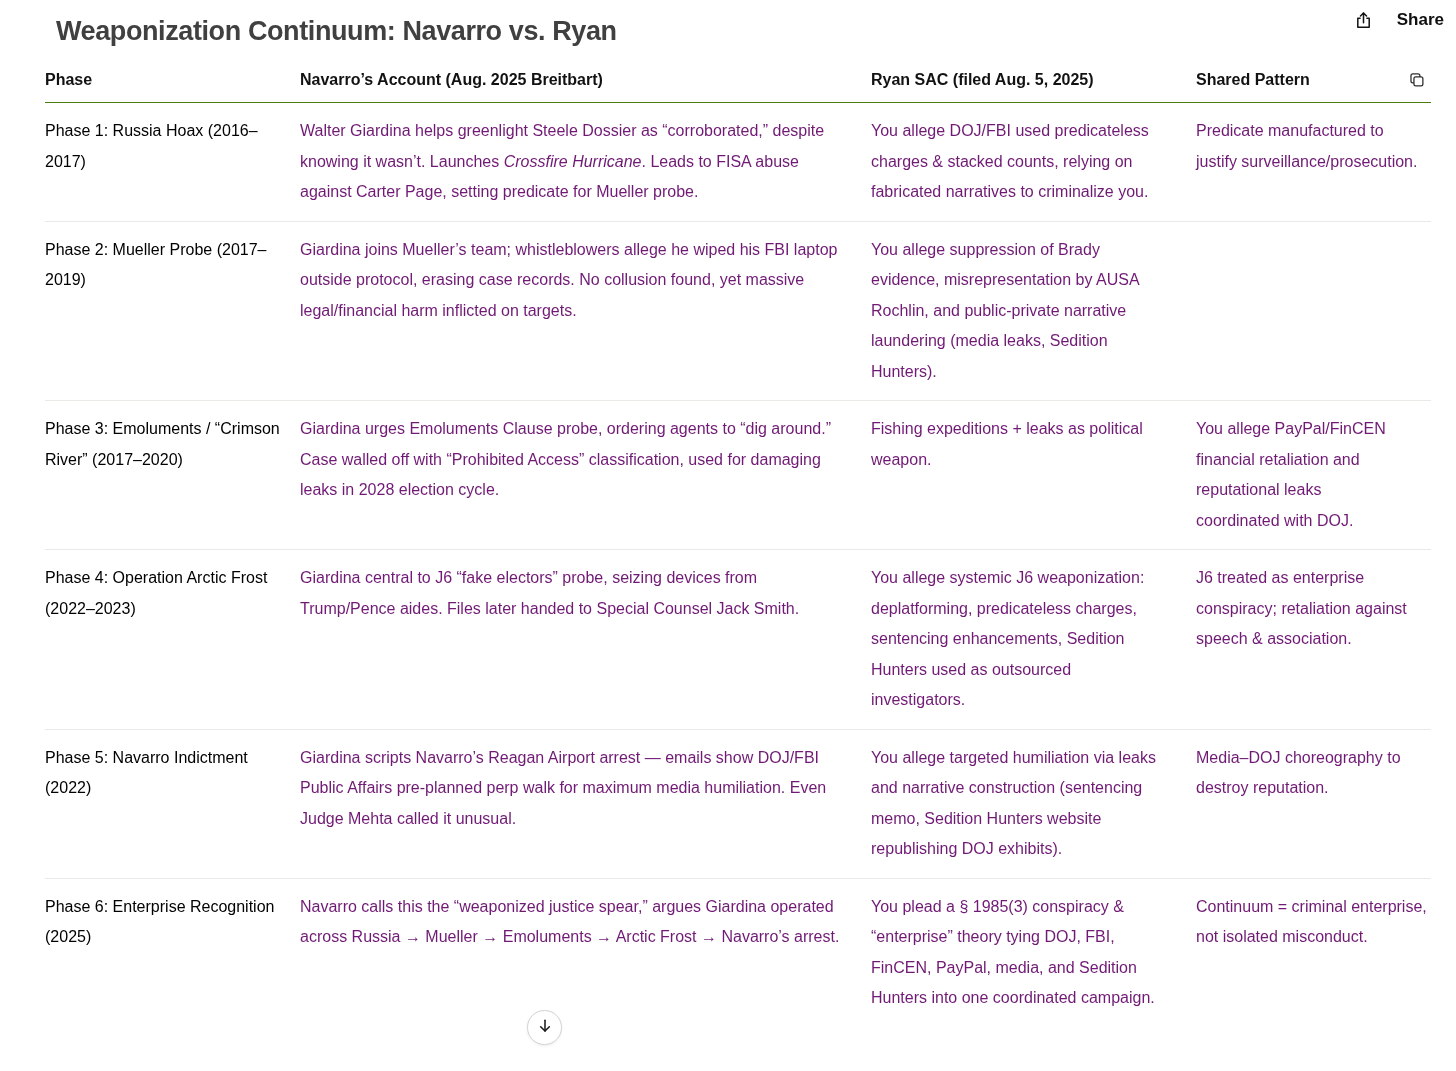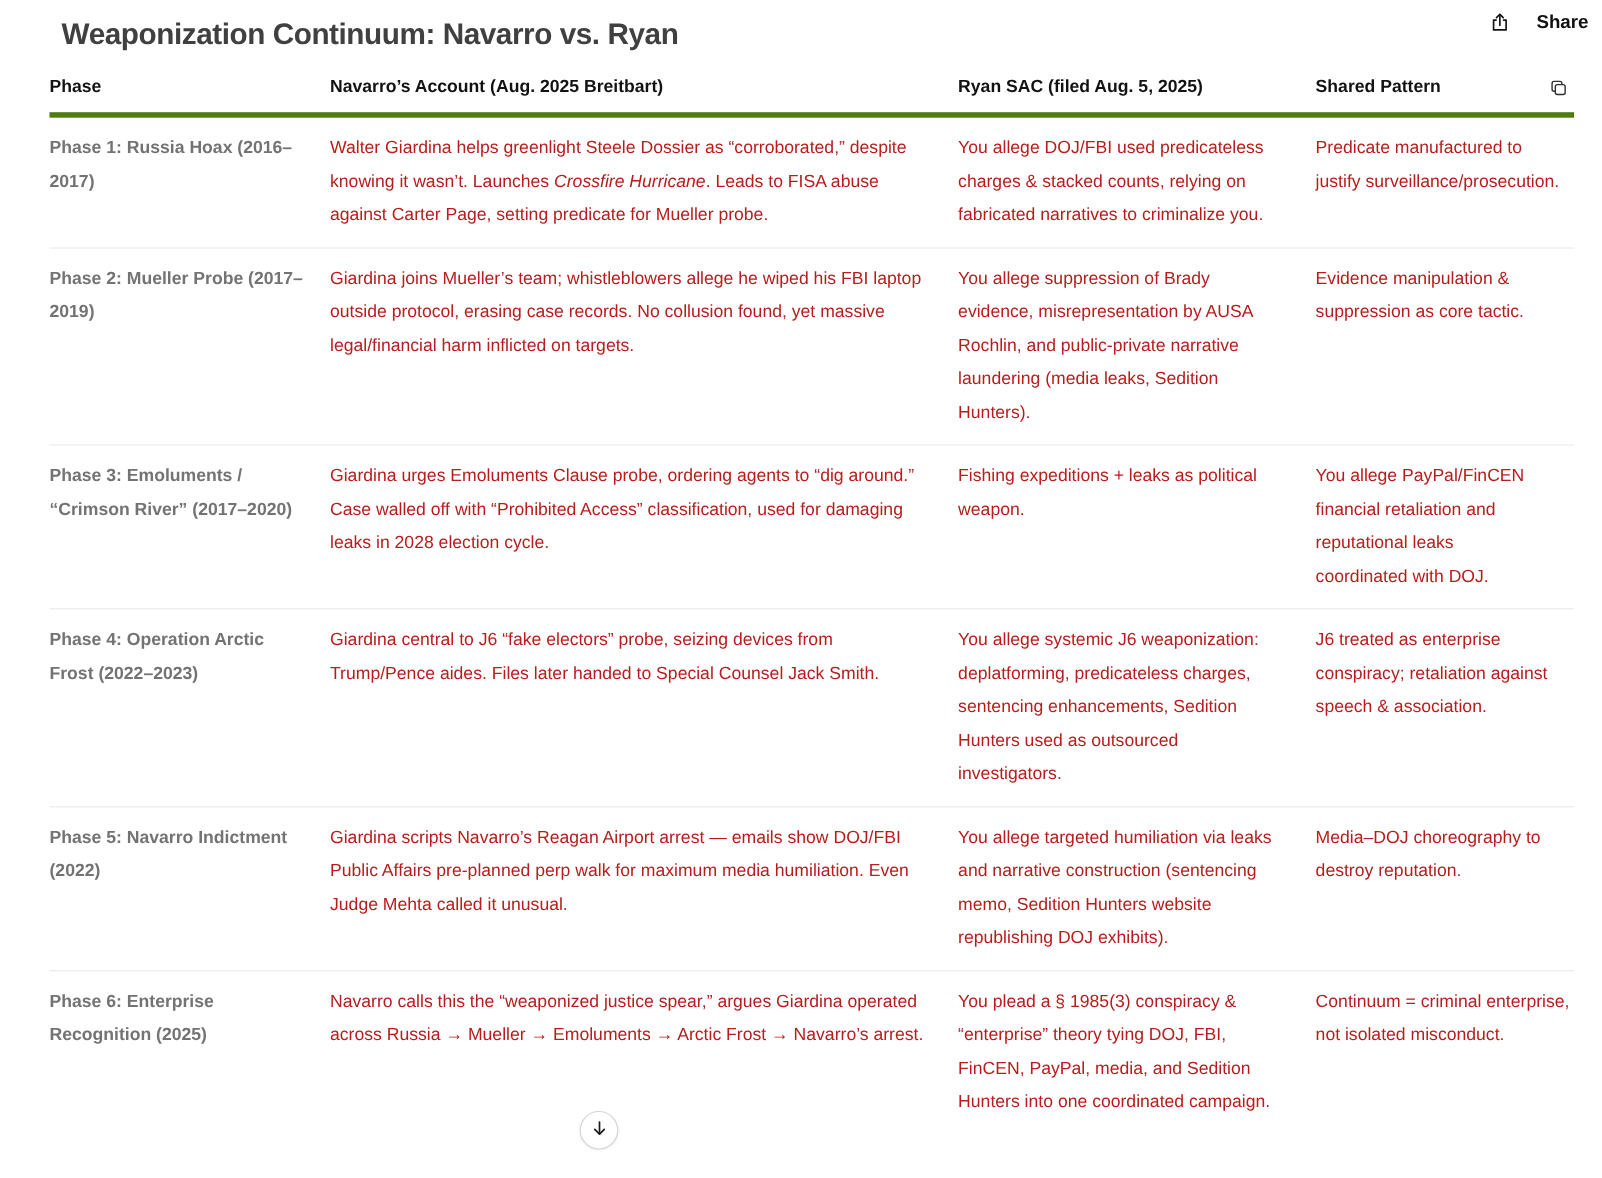--- a/index.html
+++ b/index.html
@@ -11,29 +11,29 @@
   .share-btn { position:absolute; top:-6px; right:12px; display:flex; align-items:center;
     gap:24px; font-size:17px; font-weight:700; background:none; border:none; color:#101010;
     cursor:pointer; font-family:inherit; z-index:6; }
   .share-btn svg { display:block; }
 
   h1.title { font-size:27px; font-weight:700; letter-spacing:-0.4px;
     margin:16px 0 14px 56px; color:#404040; }
 
   .table-wrap { margin-left:45px; width:1386px; }
   .thead, .trow { display:grid; grid-template-columns:255px 571px 325px 235px; }
-  .thead { border-bottom:5px solid #4d7c0f; position:relative; }
+  .thead { border-bottom:1px solid #4d7c0f; position:relative; }
   .th { font-weight:700; font-size:16px; padding:10px 24px 13px 0; color:#121212; }
   .copy-btn { position:absolute; right:4px; top:8px; background:none; border:none;
     cursor:pointer; padding:2px; }
 
   .trow { border-bottom:1px solid #ebe9e6; }
   .trow:last-child { border-bottom:none; }
-  .td { font-size:16px; line-height:30.5px; padding:13px 24px 13px 0; color:#b91c1c; }
-  .td.phase  { font-weight:700; padding-right:18px; color:#737373; }
+  .td { font-size:16px; line-height:30.5px; padding:13px 24px 13px 0; color:#701a75; }
+  .td.phase  { font-weight:400; padding-right:18px; color:#000000; }
   .td.navarro{ padding-right:30px; }
   .td.ryan   { padding-right:38px; }
   .td.shared { padding-right:4px; }
   .bold   { font-weight:400; }
   .italic { font-style:italic; }
 
   
   .scroll-btn { position:absolute; left:527px; top:994px; width:35px; height:35px;
     border-radius:50%; border:1px solid #d6d4d0; background:#ffffff; cursor:pointer;
     display:flex; align-items:center; justify-content:center; z-index:5;
@@ -78,21 +78,20 @@
       <div class="td phase">Phase 1: Russia Hoax (2016–2017)</div>
       <div class="td navarro"><span>Walter Giardina helps greenlight Steele Dossier as “corroborated,” despite knowing it wasn’t. Launches </span><span class="italic">Crossfire Hurricane</span><span>. Leads to FISA abuse against Carter Page, setting predicate for Mueller probe.</span></div>
       <div class="td ryan">You allege DOJ/FBI used predicateless charges &amp; stacked counts, relying on fabricated narratives to criminalize you.</div>
       <div class="td shared"><span class="bold">Predicate manufactured</span><span> to justify surveillance/prosecution.</span></div>
     </div>
 
     <div class="trow">
       <div class="td phase">Phase 2: Mueller Probe (2017–2019)</div>
       <div class="td navarro">Giardina joins Mueller’s team; whistleblowers allege he wiped his FBI laptop outside protocol, erasing case records. No collusion found, yet massive legal/financial harm inflicted on targets.</div>
       <div class="td ryan">You allege suppression of Brady evidence, misrepresentation by AUSA Rochlin, and public-private narrative laundering (media leaks, Sedition Hunters).</div>
-      <div class="td shared"><span class="bold">Evidence manipulation &amp; suppression</span><span> as core tactic.</span></div>
     </div>
 
     <div class="trow">
       <div class="td phase">Phase 3: Emoluments / “Crimson River” (2017–2020)</div>
       <div class="td navarro">Giardina urges Emoluments Clause probe, ordering agents to “dig around.” Case walled off with “Prohibited Access” classification, used for damaging leaks in 2028 election cycle.</div>
       <div class="td shared"><span class="bold">Fishing expeditions + leaks</span><span> as political weapon.</span></div>
       <div class="td ryan">You allege PayPal/FinCEN financial retaliation and reputational leaks coordinated with DOJ.</div>
     </div>
 
     <div class="trow">

